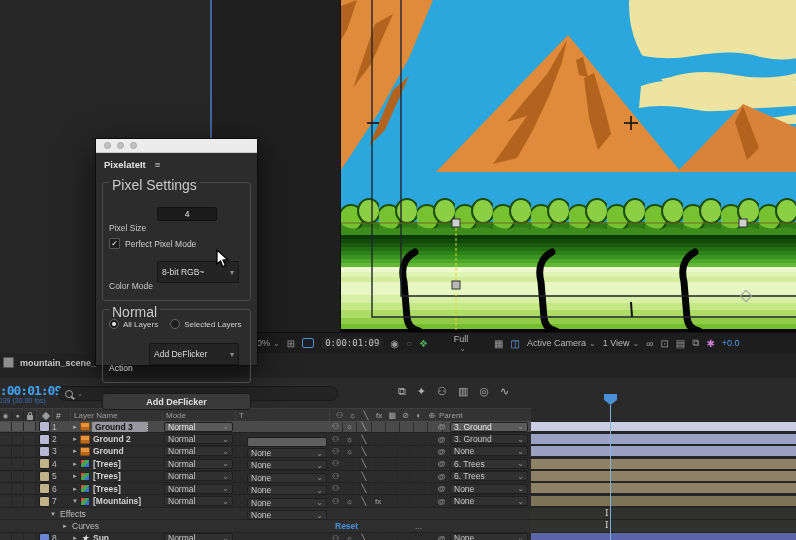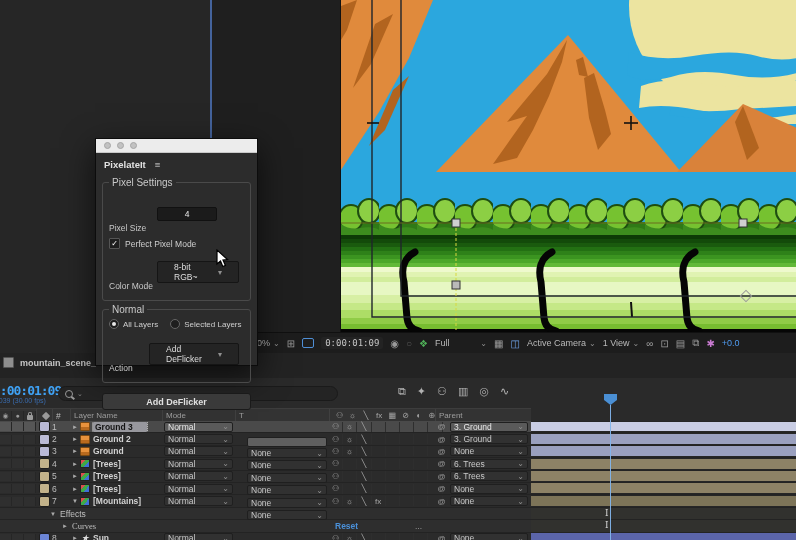--- a/index.html
+++ b/index.html
@@ -110,27 +110,27 @@
      clip-path:polygon(0 0,100% 0,100% 55%,50% 100%,0 55%);}
 
   
   .float-panel{left:95px;top:138px;width:161px;height:226px;background:#2c2c2c;border:1px solid #0c0c0c;
      box-shadow:0 10px 30px rgba(0,0,0,.65);z-index:50;font-size:8.5px;color:#cfcfcf;}
   .mac-bar{height:13px;background:#ececec;border-bottom:1px solid #c9c9c9;display:flex;align-items:center;gap:6px;padding-left:8px;}
   .mac-dot{width:7px;height:7px;border-radius:50%;background:#c2c2c2;border:1px solid #a6a6a6;box-sizing:border-box;}
   .pp-title{display:flex;align-items:center;gap:9px;padding:6px 8px 4px 8px;font-size:9.5px;color:#e2e2e2;font-weight:bold;}
   .pp-menu{color:#b0b0b0;font-weight:normal;}
   .groupbox{position:relative;margin:8px 6px 0 6px;border:1px solid #4a4a4a;border-radius:3px;padding:9px 6px 6px 6px;}
-  .legend{position:absolute;top:-6px;left:6px;background:#2c2c2c;padding:0 3px;color:#c9c9c9;font-size:10px;}
+  .legend{position:absolute;top:-6px;left:6px;background:#2c2c2c;padding:0 3px;color:#c9c9c9;font-size:14px;}
   .pp-rowline{display:flex;align-items:center;margin:3px 0;}
   .pp-label{width:48px;flex:none;color:#c9c9c9;margin-top:28px;}
   .pp-input{width:58px;height:12px;background:#1b1b1b;border:1px solid #111;border-radius:2px;color:#e8e8e8;
      text-align:center;font-size:8.5px;line-height:12px;}
   .pp-dd{display:inline-flex;align-items:center;justify-content:space-between;background:#242424;border:1px solid #151515;
-     border-radius:2px;height:22px;padding:0 16px;width:82px;box-sizing:border-box;color:#dedede;}
+     border-radius:2px;height:22px;padding:0 4px;width:82px;box-sizing:border-box;color:#dedede;}
   .pp-check{display:flex;align-items:center;gap:5px;margin:5px 0 4px 0;}
   .checkbox{width:9px;height:9px;background:#1e1e1e;border:1px solid #555;border-radius:1px;color:#fff;
      font-size:8px;line-height:9px;text-align:center;}
   .pixelate-btn{display:block;margin:9px 6px 0 6px;background:#000;color:#fff;border:none;width:149px;height:17px;
      font-family:"DejaVu Sans Mono",monospace;font-weight:bold;font-size:10px;letter-spacing:1px;padding:0;}
   .radio-row{display:flex;align-items:center;gap:4px;margin:2px 0 6px 0;white-space:nowrap;font-size:8px;}
   .radio{width:8px;height:8px;border-radius:50%;background:#1e1e1e;border:1px solid #666;flex:none;position:relative;}
   .radio.on::after{content:"";position:absolute;left:2px;top:2px;width:4px;height:4px;border-radius:50%;background:#e8e8e8;}
   .deflicker-btn{display:block;margin:10px 6px 0 6px;width:149px;height:17px;background:#3a3a3a;border:1px solid #1a1a1a;
      border-radius:3px;color:#e0e0e0;font-size:9px;font-weight:bold;font-family:"Liberation Sans",sans-serif;}
@@ -241,21 +241,21 @@
           <i class="chev">⌄</i>
         </span>
       <span class="ct-item ct-icon">⊞</span>
       <span class="ct-item">
           <span class="roi-box"></span>
         </span>
       <span class="ct-item ct-time">0:00:01:09</span>
       <span class="ct-item ct-icon">◉</span>
       <span class="ct-item ct-icon" style="color:#555;">○</span>
       <span class="ct-item ct-icon" style="color:#4fae58;">❖</span>
-      <span class="ct-item" style="width:52px;justify-content:space-between;">
+      <span class="ct-item" style="width:52px;justify-content:flex-end;flex-direction:column;">
           <span>Full</span>
           <i class="chev">⌄</i>
         </span>
       <span class="ct-item ct-icon">▦</span>
       <span class="ct-item ct-icon" style="color:#6fa3e8;">◫</span>
       <span class="ct-item">
           <span>Active Camera</span>
           <i class="chev">⌄</i>
         </span>
       <span class="ct-item">
@@ -656,21 +656,21 @@
         <span class="dots"></span>
       </div>
       <div class="trk">
             <span class="ibeam">I</span>
           </div>
     </div>
 
     <div class="row grp">
       <div class="lft" style="position:relative;">
         <i class="arr" style="position: absolute; left: 60px; top: 3px;">►</i>
-        <span style="position: absolute; left: 72px; top: 1px; font-family: Liberation Serif, serif;">Curves</span>
+        <span style="position: absolute; left: 72px; top: 1px;">Curves</span>
         <span class="reset-link">Reset</span>
         <span class="dots">...</span>
       </div>
       <div class="trk">
             <span class="ibeam">I</span>
           </div>
     </div>
 
     <div class="row">
       <div class="lft">

